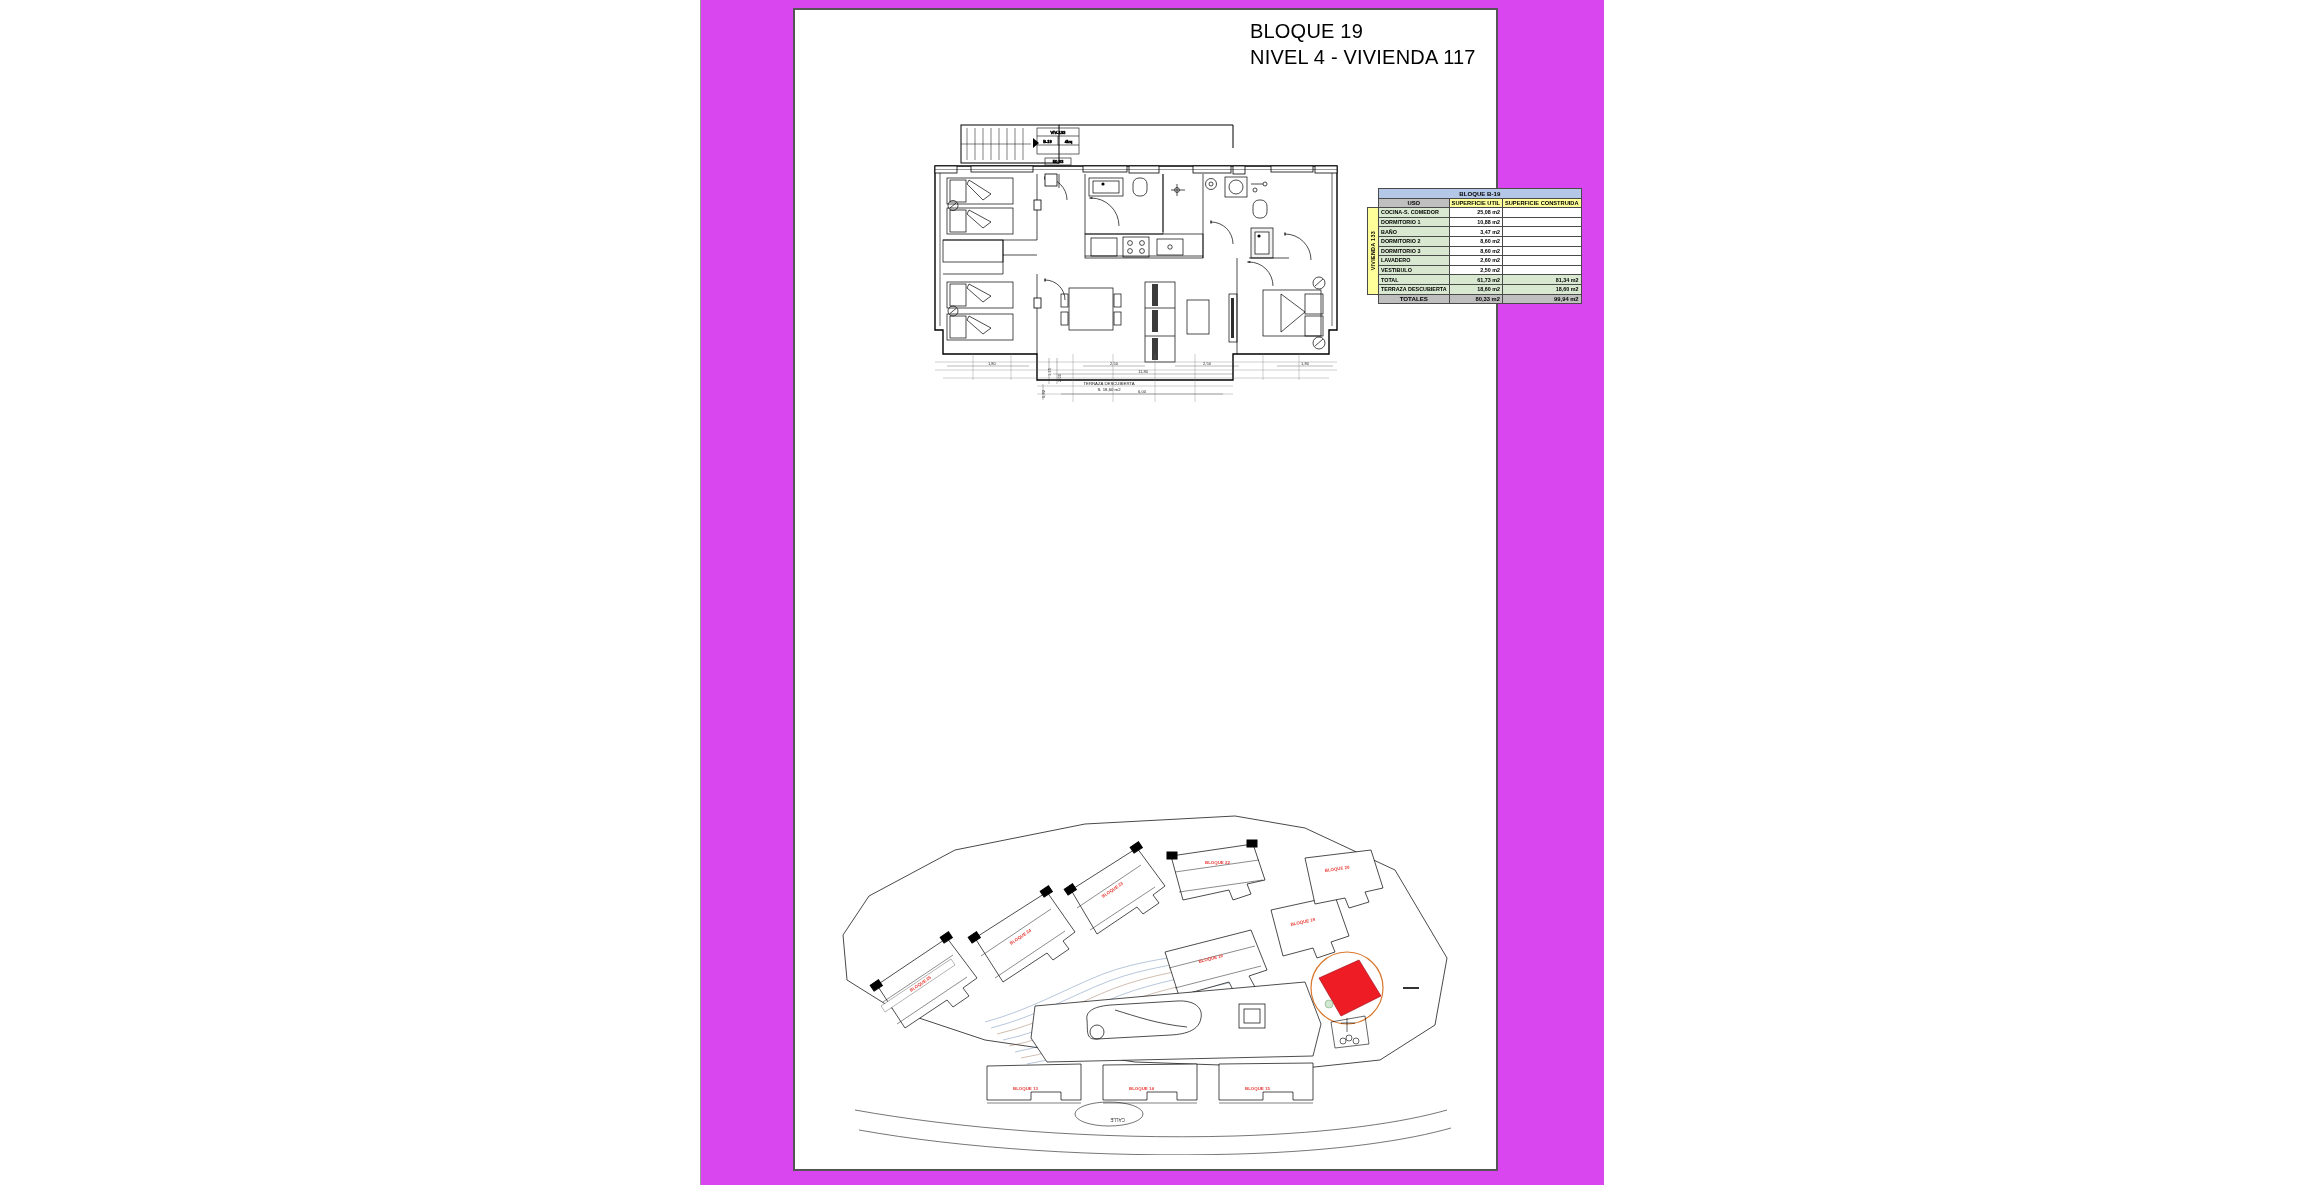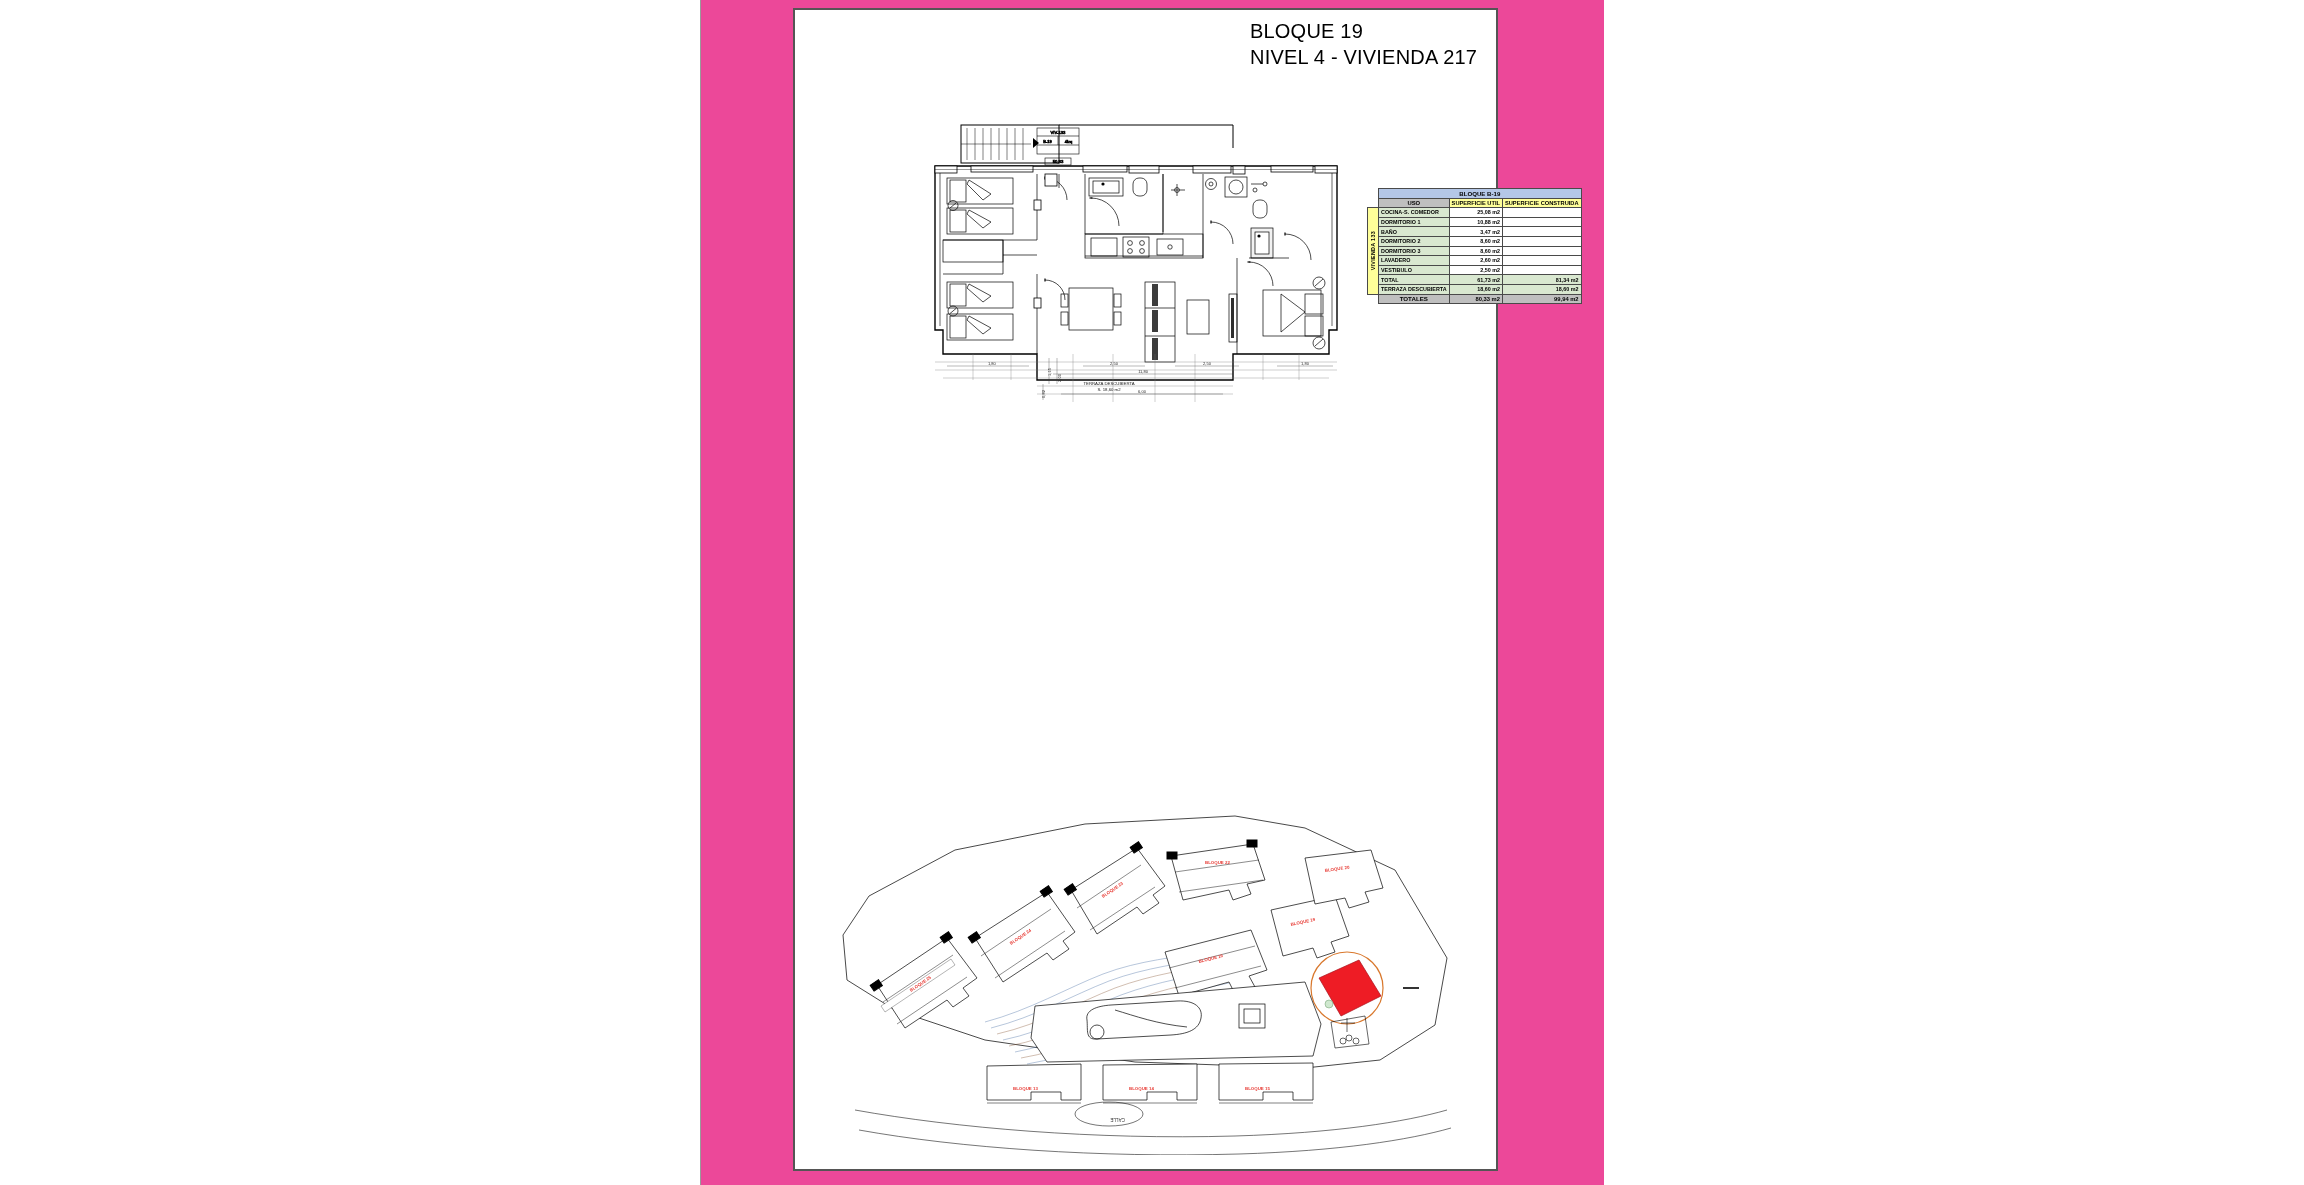--- a/index.html
+++ b/index.html
@@ -35,21 +35,21 @@
     background: #9a9a9a;
   }
 
   
   #sheet {
     position: absolute;
     left: 701px;
     top: 0px;
     width: 903px;
     height: 1185px;
-    background: #ec4899;
+    background: #d946ef;
   }
 
   
   #sheet-frame {
     position: absolute;
     left: 92px;
     top: 8px;
     width: 705px;
     height: 1163px;
     border: 2px solid #555555;
@@ -210,21 +210,21 @@
   <div class="side-panel left"></div>
   <div class="side-panel right"></div>
   <div class="viewport-edge" style="left:700px;"></div>
   <div class="viewport-edge" style="left:1603px;"></div>
 
   <div id="sheet">
     <div id="sheet-frame">
 
       <div id="title-block">
         <div class="t-line">BLOQUE 19</div>
-        <div class="t-line">NIVEL 4 - VIVIENDA 217</div>
+        <div class="t-line">NIVEL 4 - VIVIENDA 117</div>
       </div>
 
       <div id="floorplan">
         <svg width="410" height="300" viewBox="0 0 410 300" xmlns="http://www.w3.org/2000/svg">
           <g stroke="#000" fill="none" stroke-width="0.7">
 
             <rect x="28" y="3" width="98" height="38" stroke-width="1"></rect>
             <g stroke-width="0.5">
               <line x1="34" y1="6" x2="34" y2="38"></line>
               <line x1="42" y1="6" x2="42" y2="38"></line>

